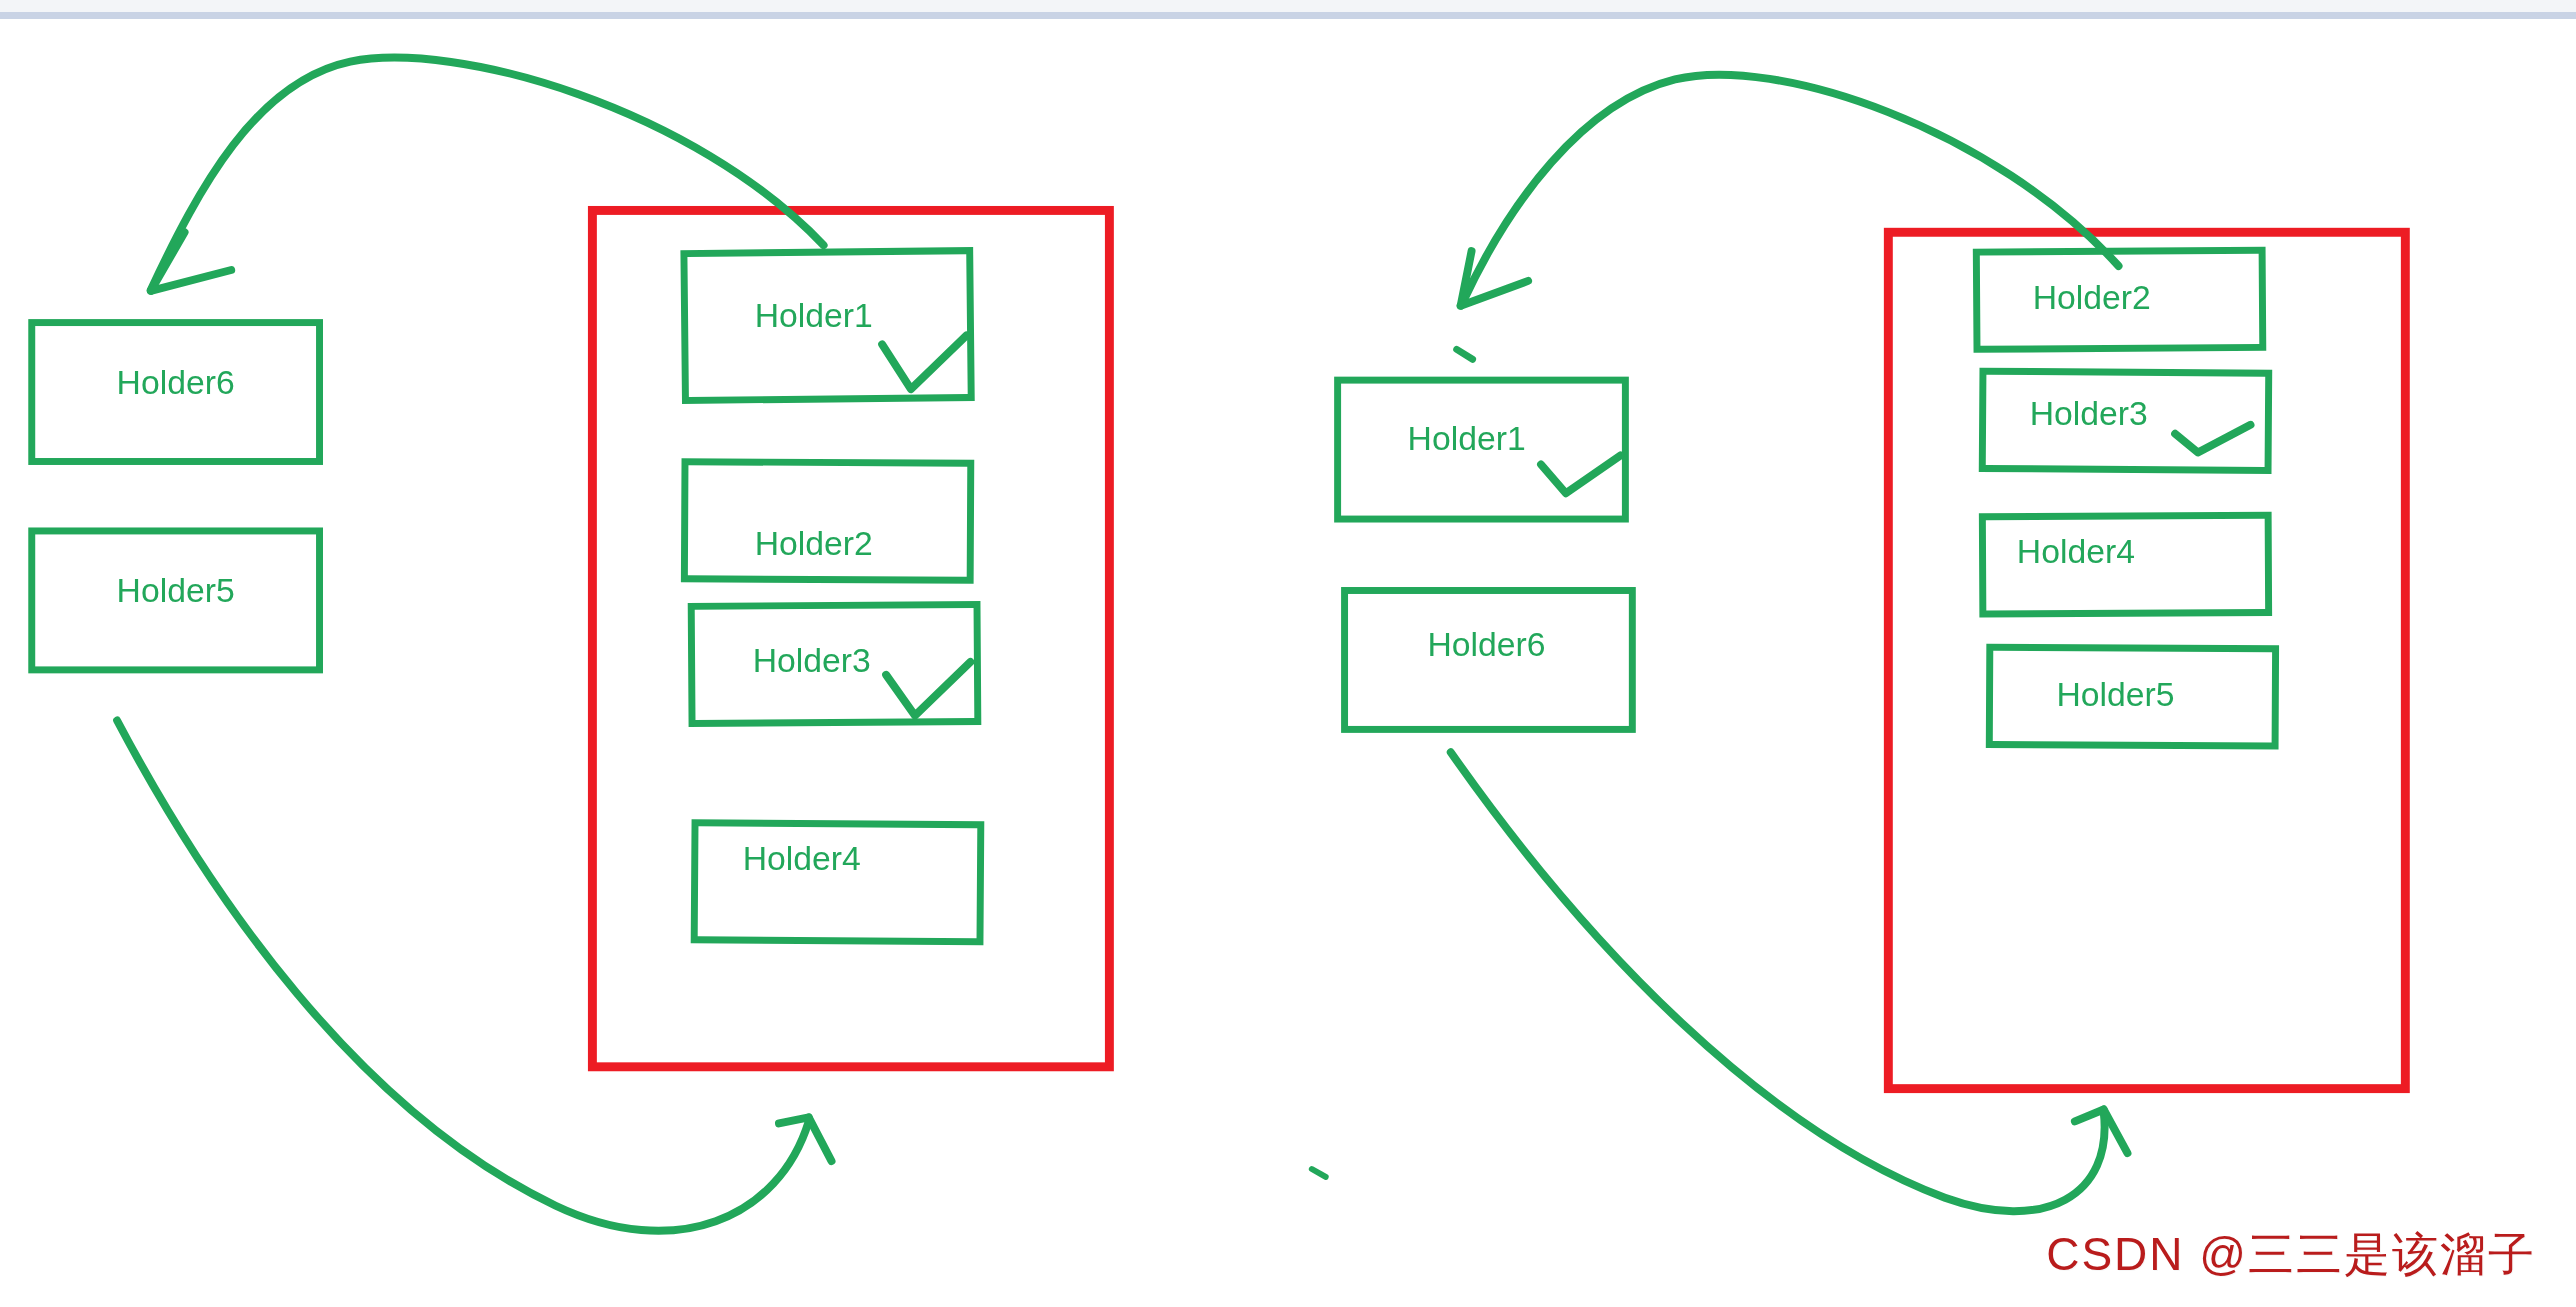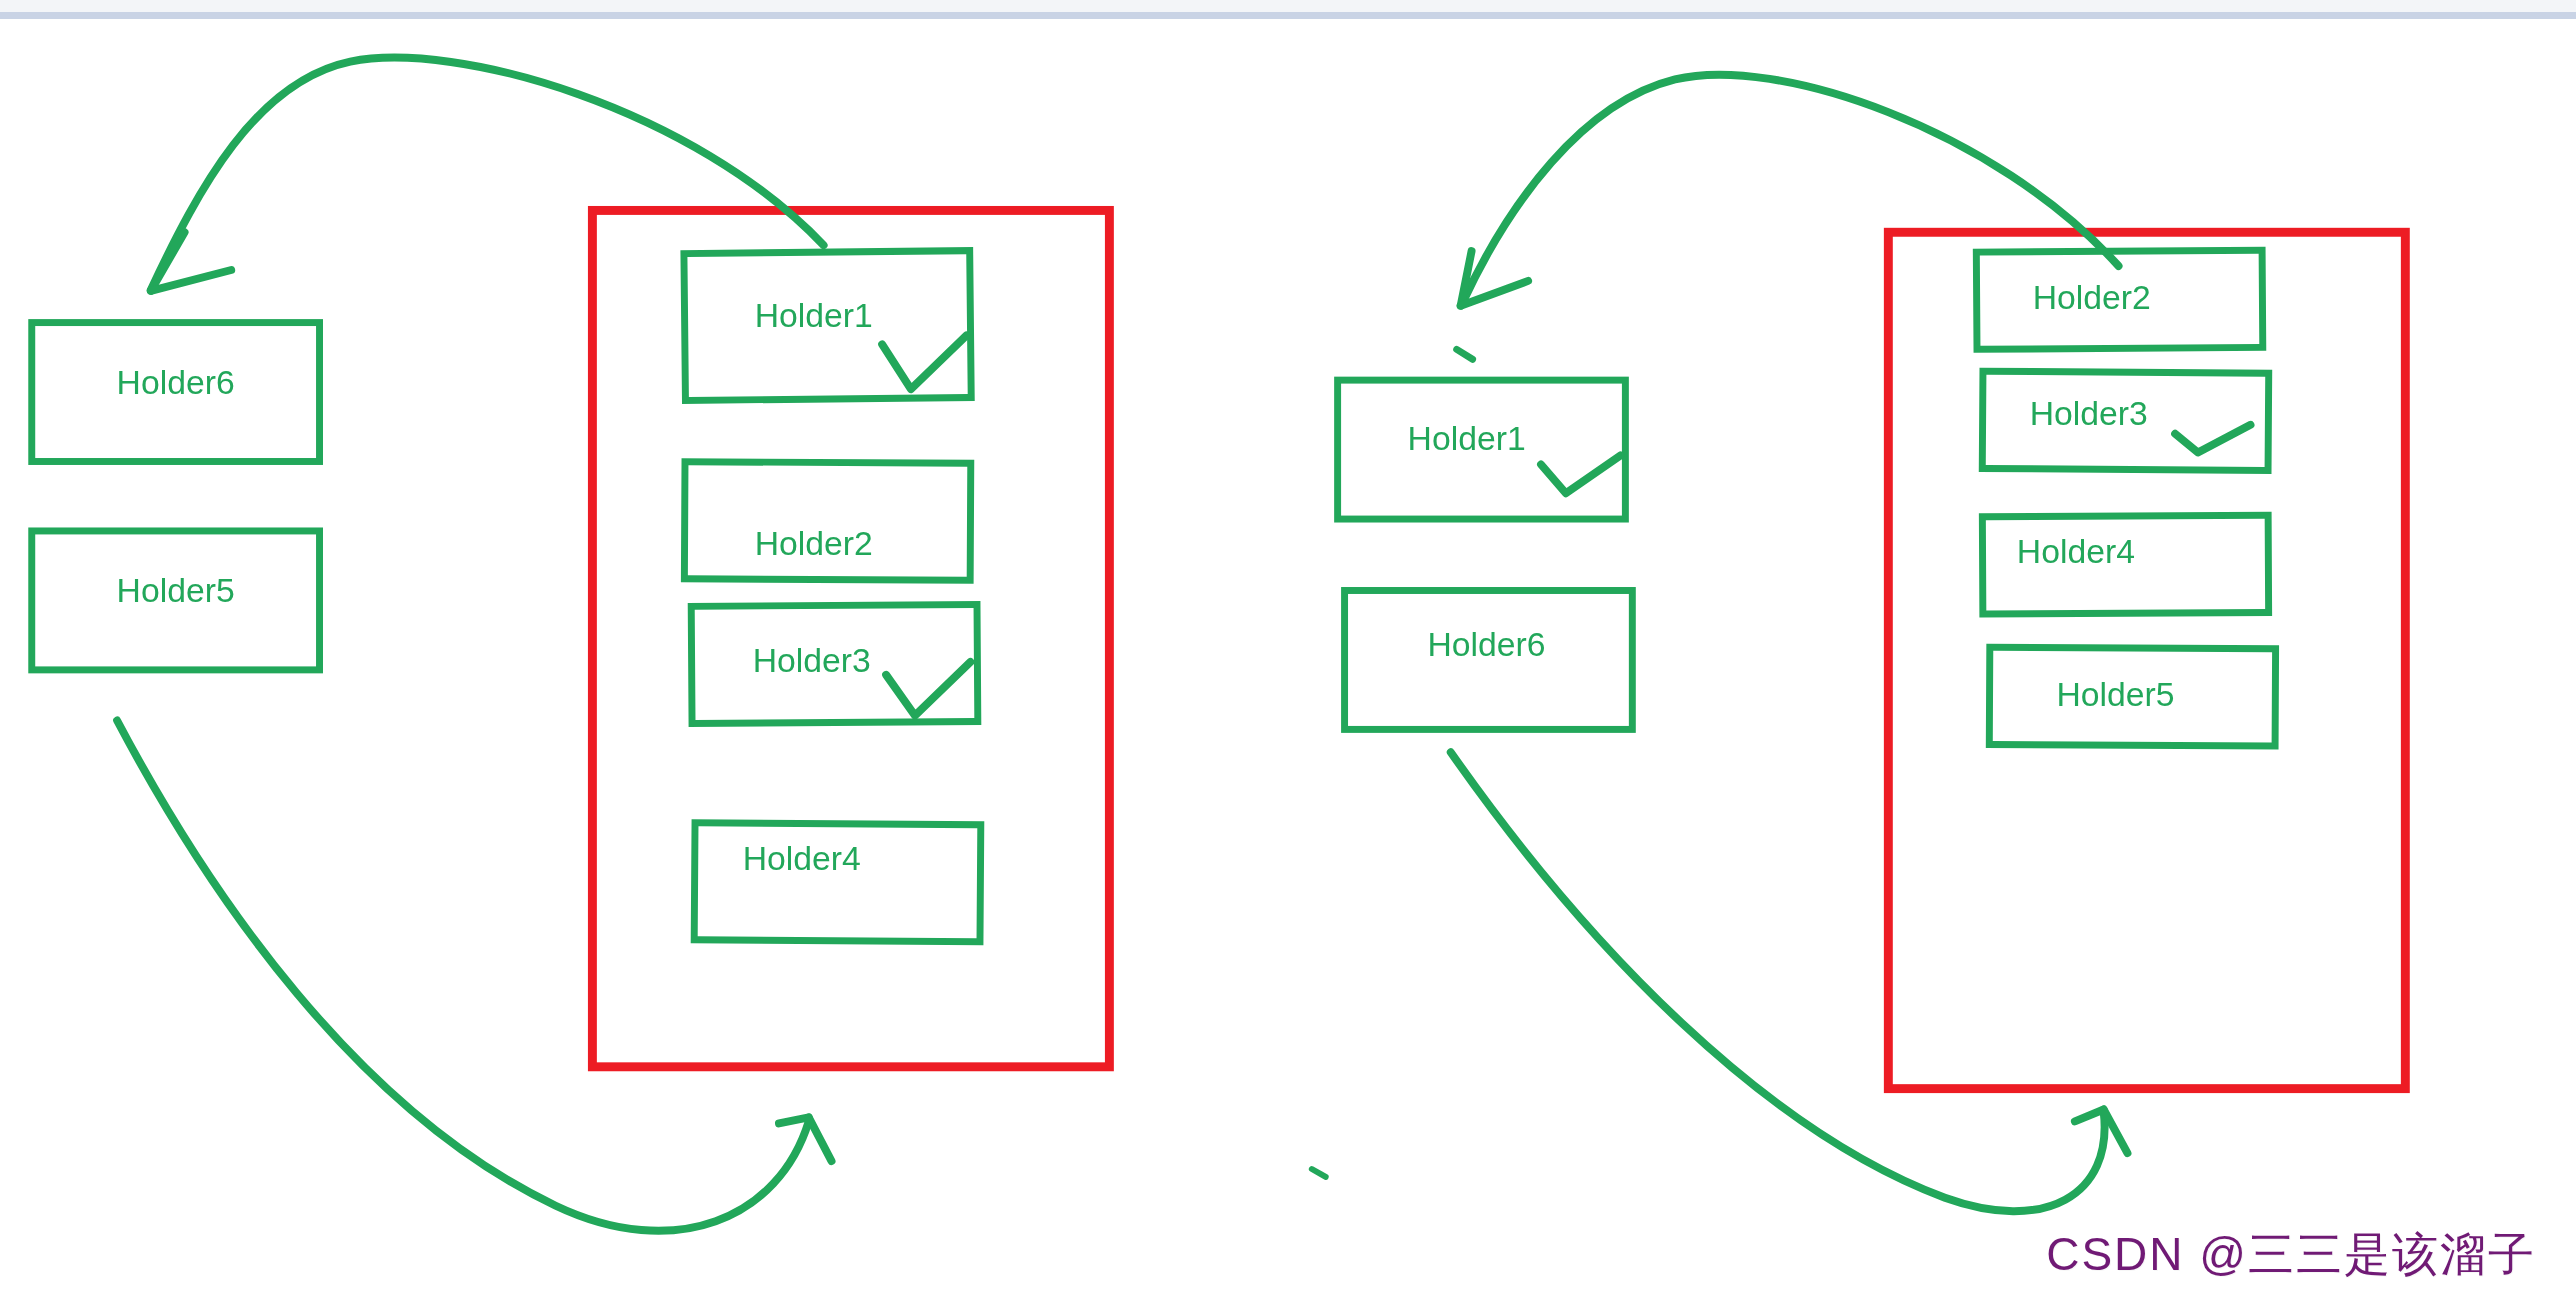--- a/index.html
+++ b/index.html
@@ -44,21 +44,21 @@
     dominant-baseline: middle;
     text-anchor: middle;
     user-select: none;
   }
   #watermark {
     position: absolute;
     right: 40px;
     bottom: 22px;
     font-family: "Liberation Sans", sans-serif;
     font-size: 46px;
-    color: #701a75;
+    color: #b91c1c;
     letter-spacing: 2px;
     white-space: nowrap;
     text-shadow: 1px 1px 0 #f7f7f7;
     user-select: none;
   }
 </style>
 </head>
 <body>
 
 <div id="stage">

